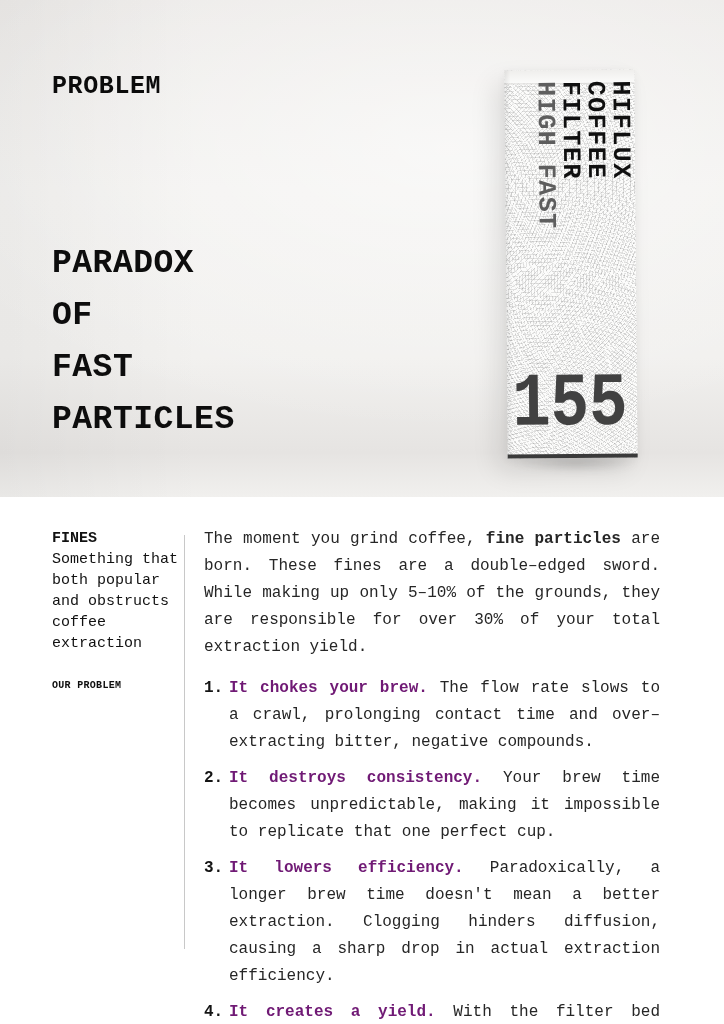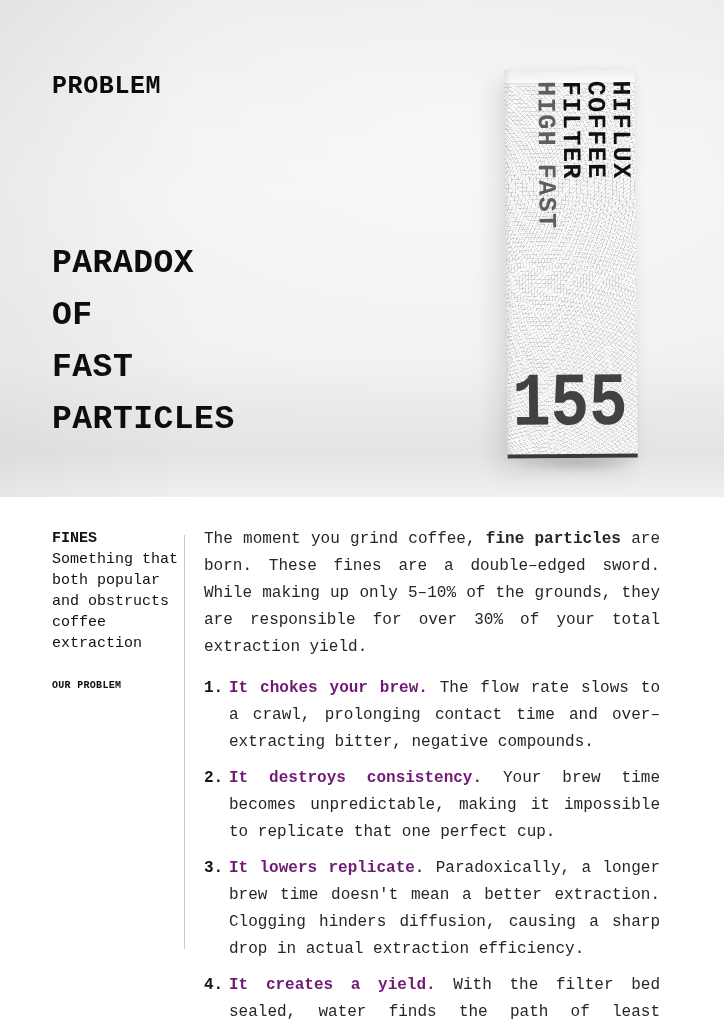--- a/index.html
+++ b/index.html
@@ -138,21 +138,21 @@
         <div class="num-item">
           <span class="num">1.</span>
           <span class="txt"><b>It chokes your brew.</b><span> The flow rate slows to a crawl, prolonging contact time and over–extracting bitter, negative compounds.</span></span>
         </div>
         <div class="num-item">
           <span class="num">2.</span>
           <span class="txt"><b>It destroys consistency.</b><span> Your brew time becomes unpredictable, making it impossible to replicate that one perfect cup.</span></span>
         </div>
         <div class="num-item">
           <span class="num">3.</span>
-          <span class="txt"><b>It lowers replicate.</b><span> Paradoxically, a longer brew time doesn't mean a better extraction. Clogging hinders diffusion, causing a sharp drop in actual extraction efficiency.</span></span>
+          <span class="txt"><b>It lowers efficiency.</b><span> Paradoxically, a longer brew time doesn't mean a better extraction. Clogging hinders diffusion, causing a sharp drop in actual extraction efficiency.</span></span>
         </div>
         <div class="num-item">
           <span class="num">4.</span>
           <span class="txt"><b>It creates a yield.</b><span> With the filter bed sealed, water finds the path of least resistance—down the sides of the filter, bypassing the coffee grounds entirely and leaving you with an incomplete, hollow–tasting brew.</span></span>
         </div>
       </div>
     </div>
 
   </div>
 </div>

